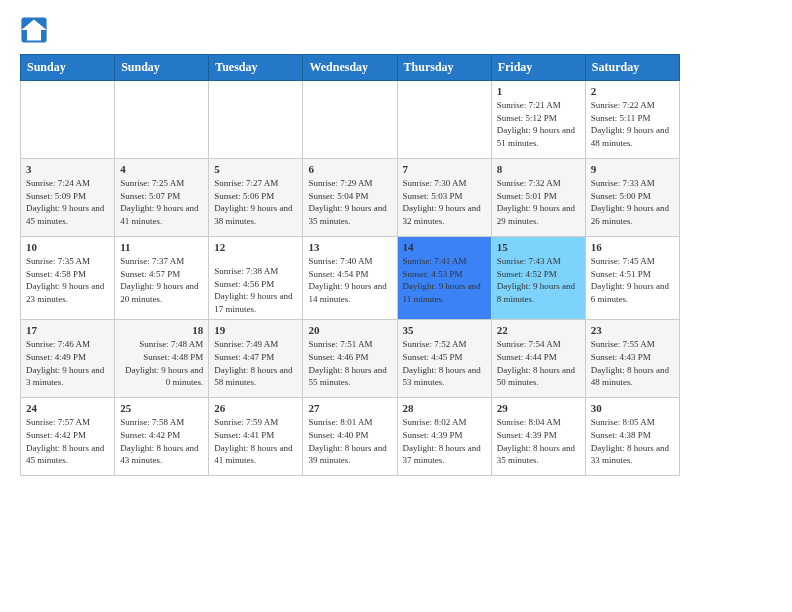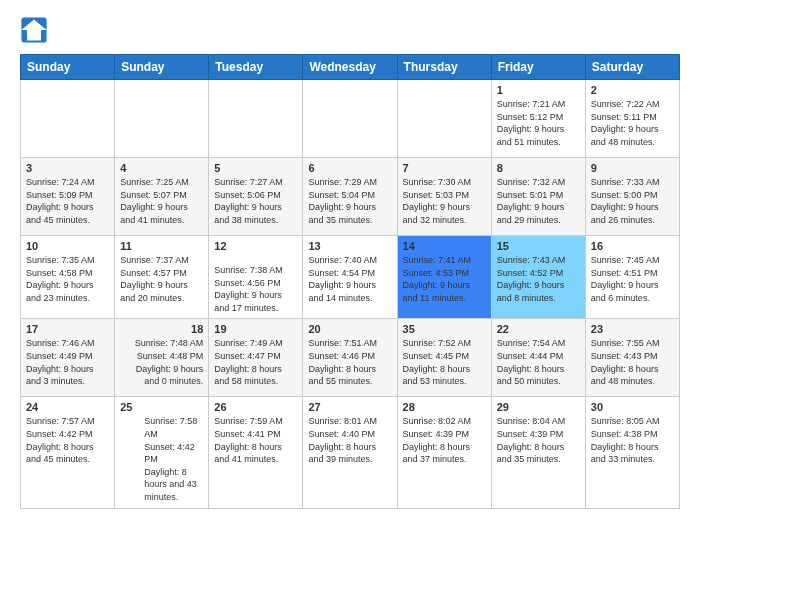--- a/index.html
+++ b/index.html
@@ -6,20 +6,21 @@
     body {
       font-family: Arial, sans-serif;
       background: #fff;
       width: 792px;
       height: 612px;
       overflow: hidden;
     }
     .page {
       width: 684px;
       padding: 16px 4px 10px 20px;
+      font-family: Liberation Serif, serif;
     }
     .header {
       display: flex;
       justify-content: space-between;
       align-items: flex-start;
       margin-bottom: 10px;
     }
     .logo {
       display: flex;
       align-items: center;
@@ -282,21 +283,21 @@
         </tr>
         <tr>
           <td style="background: rgb(255, 255, 255);">
             <span class="day-num">24</span>
             <div class="day-info" style="white-space: pre-line;">Sunrise: 7:57 AM
 Sunset: 4:42 PM
 Daylight: 8 hours and 45 minutes.</div>
           </td>
           <td style="background: rgb(255, 255, 255);">
             <span class="day-num">25</span>
-            <div class="day-info" style="white-space: pre-line; margin-left: 24px;">Sunrise: 7:58 AM
+            <div class="day-info" style="white-space: pre-line;">Sunrise: 7:58 AM
 Sunset: 4:42 PM
 Daylight: 8 hours and 43 minutes.</div>
           </td>
           <td style="background: rgb(255, 255, 255);">
             <span class="day-num">26</span>
             <div class="day-info" style="white-space: pre-line;">Sunrise: 7:59 AM
 Sunset: 4:41 PM
 Daylight: 8 hours and 41 minutes.</div>
           </td>
           <td style="background: rgb(255, 255, 255);">

